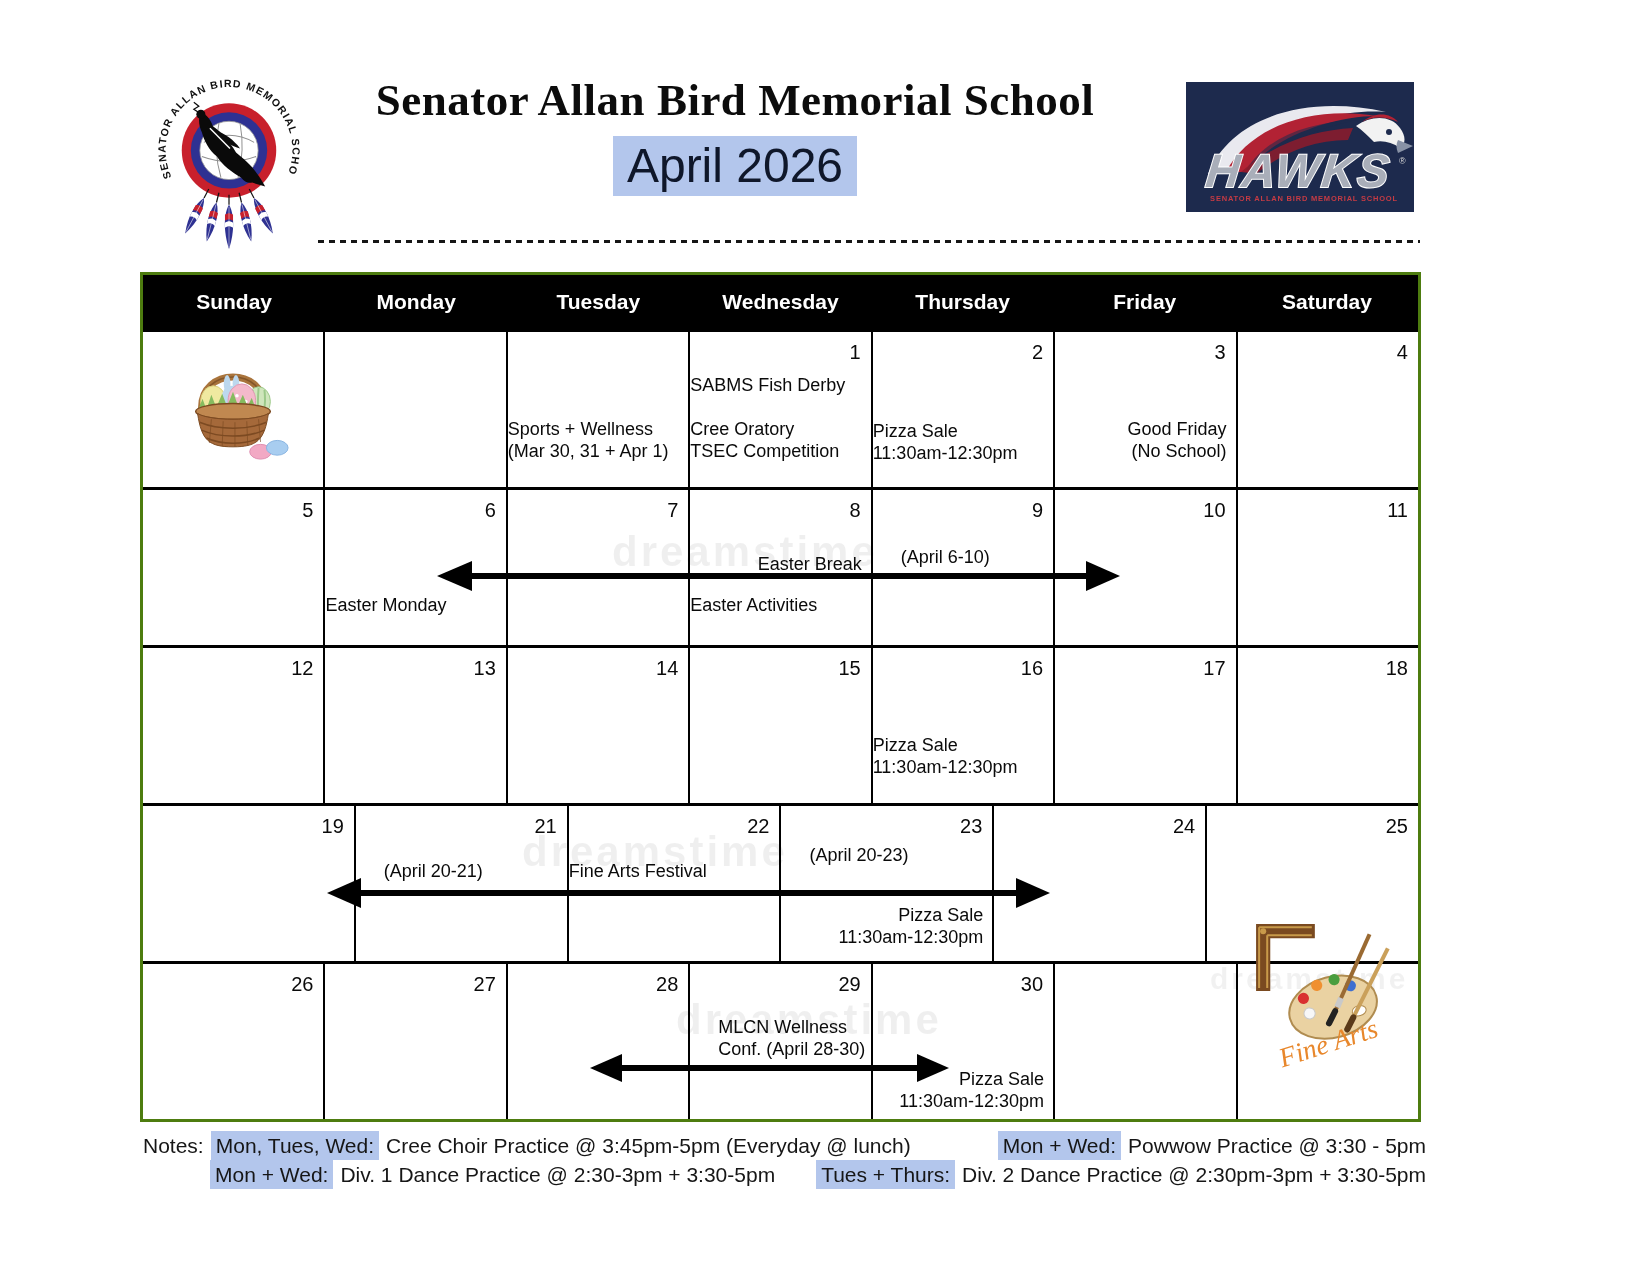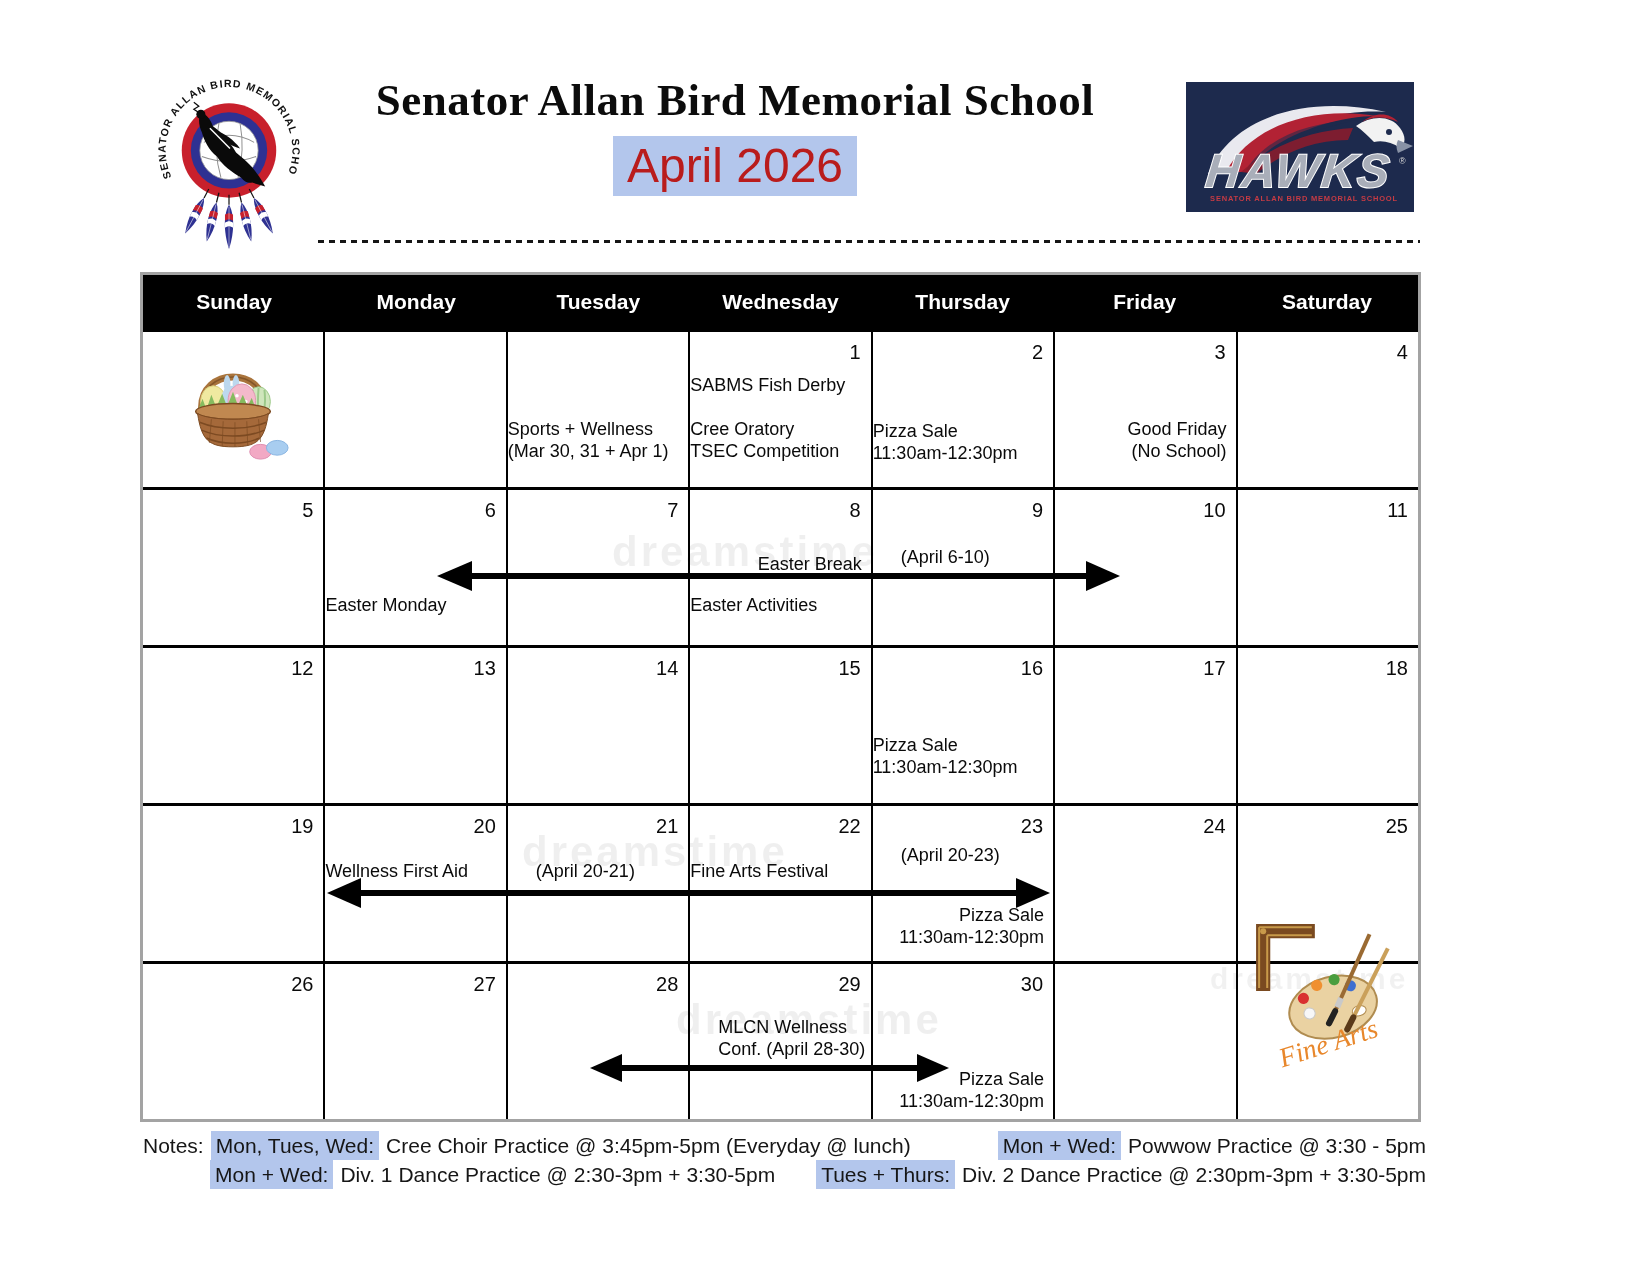--- a/index.html
+++ b/index.html
@@ -5,31 +5,31 @@
   :root{ --hl:#b3c6ec; --hdr-bg:#000000; --hdr-fg:#ffffff; }
   *{box-sizing:border-box; margin:0; padding:0;}
   html,body{width:1650px;height:1275px;background:#fff;overflow:hidden;}
   body{position:relative;font-family:"Liberation Sans","DejaVu Sans",sans-serif;color:#111;}
 
   
   .school-logo{position:absolute;left:143px;top:68px;width:172px;height:196px;}
   .title-wrap{position:absolute;left:255px;top:74px;width:960px;text-align:center;}
   .school-name{font-family:"Liberation Serif","DejaVu Serif",serif;font-weight:700;font-size:45px;letter-spacing:.5px;color:#0c0c0c;}
   .month-line{margin-top:10px;}
-  .month-hl{display:inline-block;background:var(--hl);font-size:48px;line-height:58px;padding:1px 14px;color:#b91c1c;}
+  .month-hl{display:inline-block;background:var(--hl);font-size:48px;line-height:58px;padding:1px 14px;color:#0f172a;}
   .hawks-logo{position:absolute;left:1186px;top:82px;width:228px;height:130px;}
   .dash-sep{position:absolute;left:318px;top:240px;width:1102px;height:3px;
     background:repeating-linear-gradient(90deg,#161616 0 6px,transparent 6px 11px);}
 
   
   .wm{position:absolute;font-weight:700;font-size:42px;letter-spacing:3px;color:#000;opacity:.06;pointer-events:none;}
   .wm.small{font-size:30px;opacity:.05;}
 
   
-  .cal{position:absolute;left:140px;top:272px;width:1281px;height:850px;border:3px solid #a3a3a3;background:transparent;}
+  .cal{position:absolute;left:140px;top:272px;width:1281px;height:850px;border:3px solid #4d7c0f;background:transparent;}
   .hrow{display:flex;height:54px;background:var(--hdr-bg);}
   .hcell{flex:1;display:flex;align-items:center;justify-content:center;
     color:var(--hdr-fg);font-weight:700;font-size:21px;}
   .wrow{display:flex;height:158px;border-top:3px solid #000;}
   .wrow:first-of-type{border-top:none;}
   .cell{flex:1;position:relative;border-right:2px solid #000;}
   .cell:last-child{border-right:none;}
   .dnum{position:absolute;top:9px;right:10px;font-size:20px;color:#0a0a0a;}
   .ev{position:absolute;left:0;right:0;font-size:18px;line-height:22px;color:#0a0a0a;}
   .ev-r{text-align:right;padding-right:9px;}
@@ -273,24 +273,20 @@
     <div class="cell">
       <div class="dnum">18</div>
     </div>
   </div>
 
   <div class="wrow">
     <div class="cell">
       <div class="dnum">19</div>
     </div>
     <div class="cell">
-      <div class="dnum">20</div>
-      <div class="ev" style="top:54px">Wellness First Aid</div>
-    </div>
-    <div class="cell">
       <div class="dnum">21</div>
       <div class="ev ev-l" style="top:54px">(April 20-21)</div>
     </div>
     <div class="cell">
       <div class="dnum">22</div>
       <div class="ev" style="top:54px">Fine Arts Festival</div>
     </div>
     <div class="cell">
       <div class="dnum">23</div>
       <div class="ev ev-l" style="top:38px">(April 20-23)</div>

